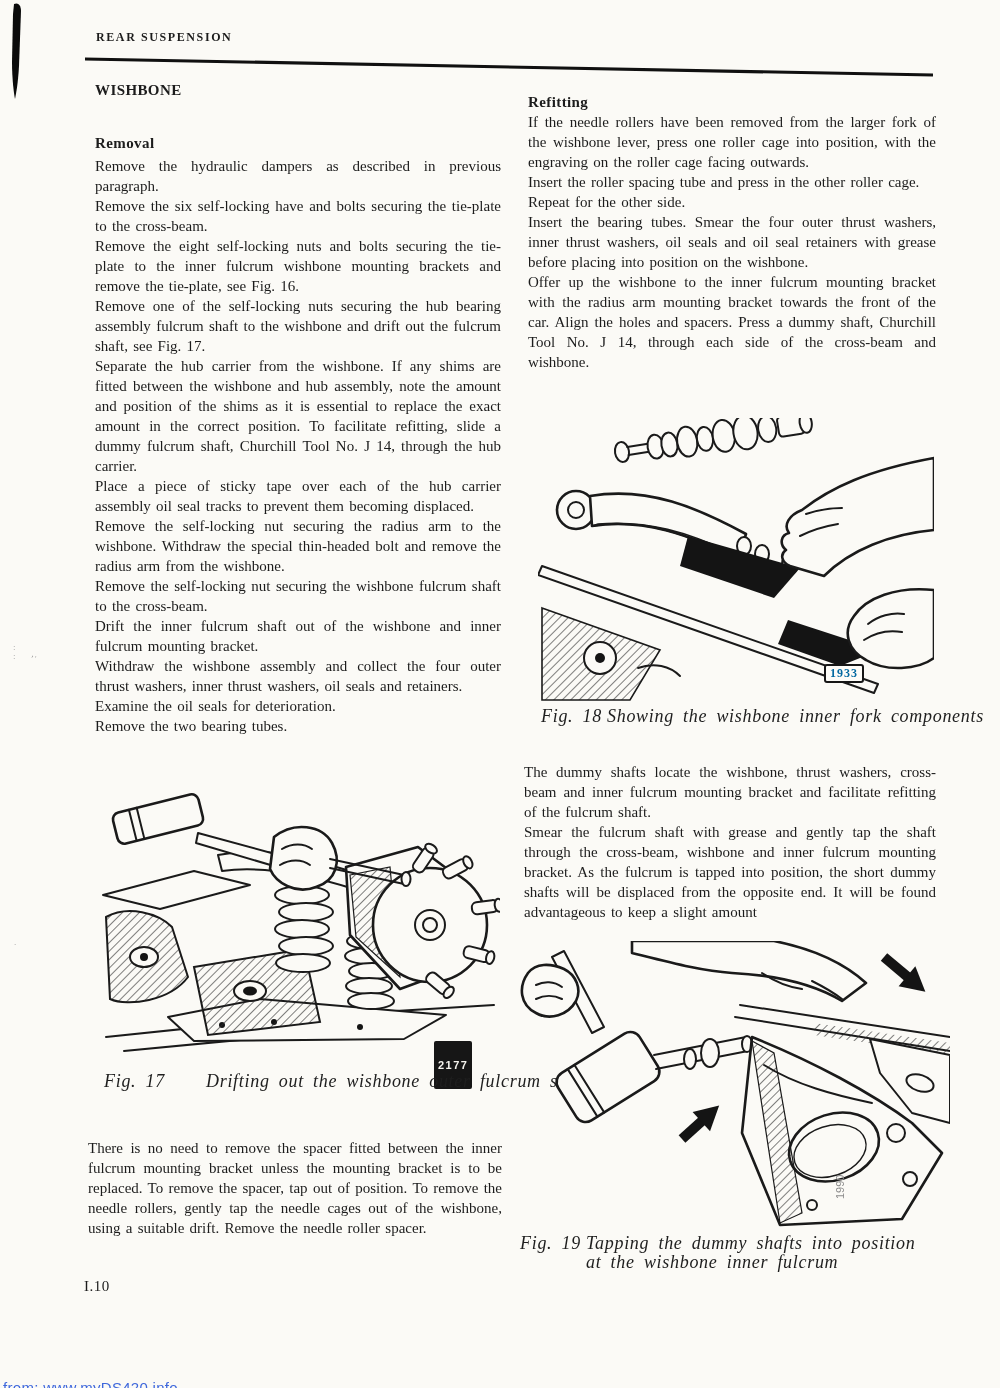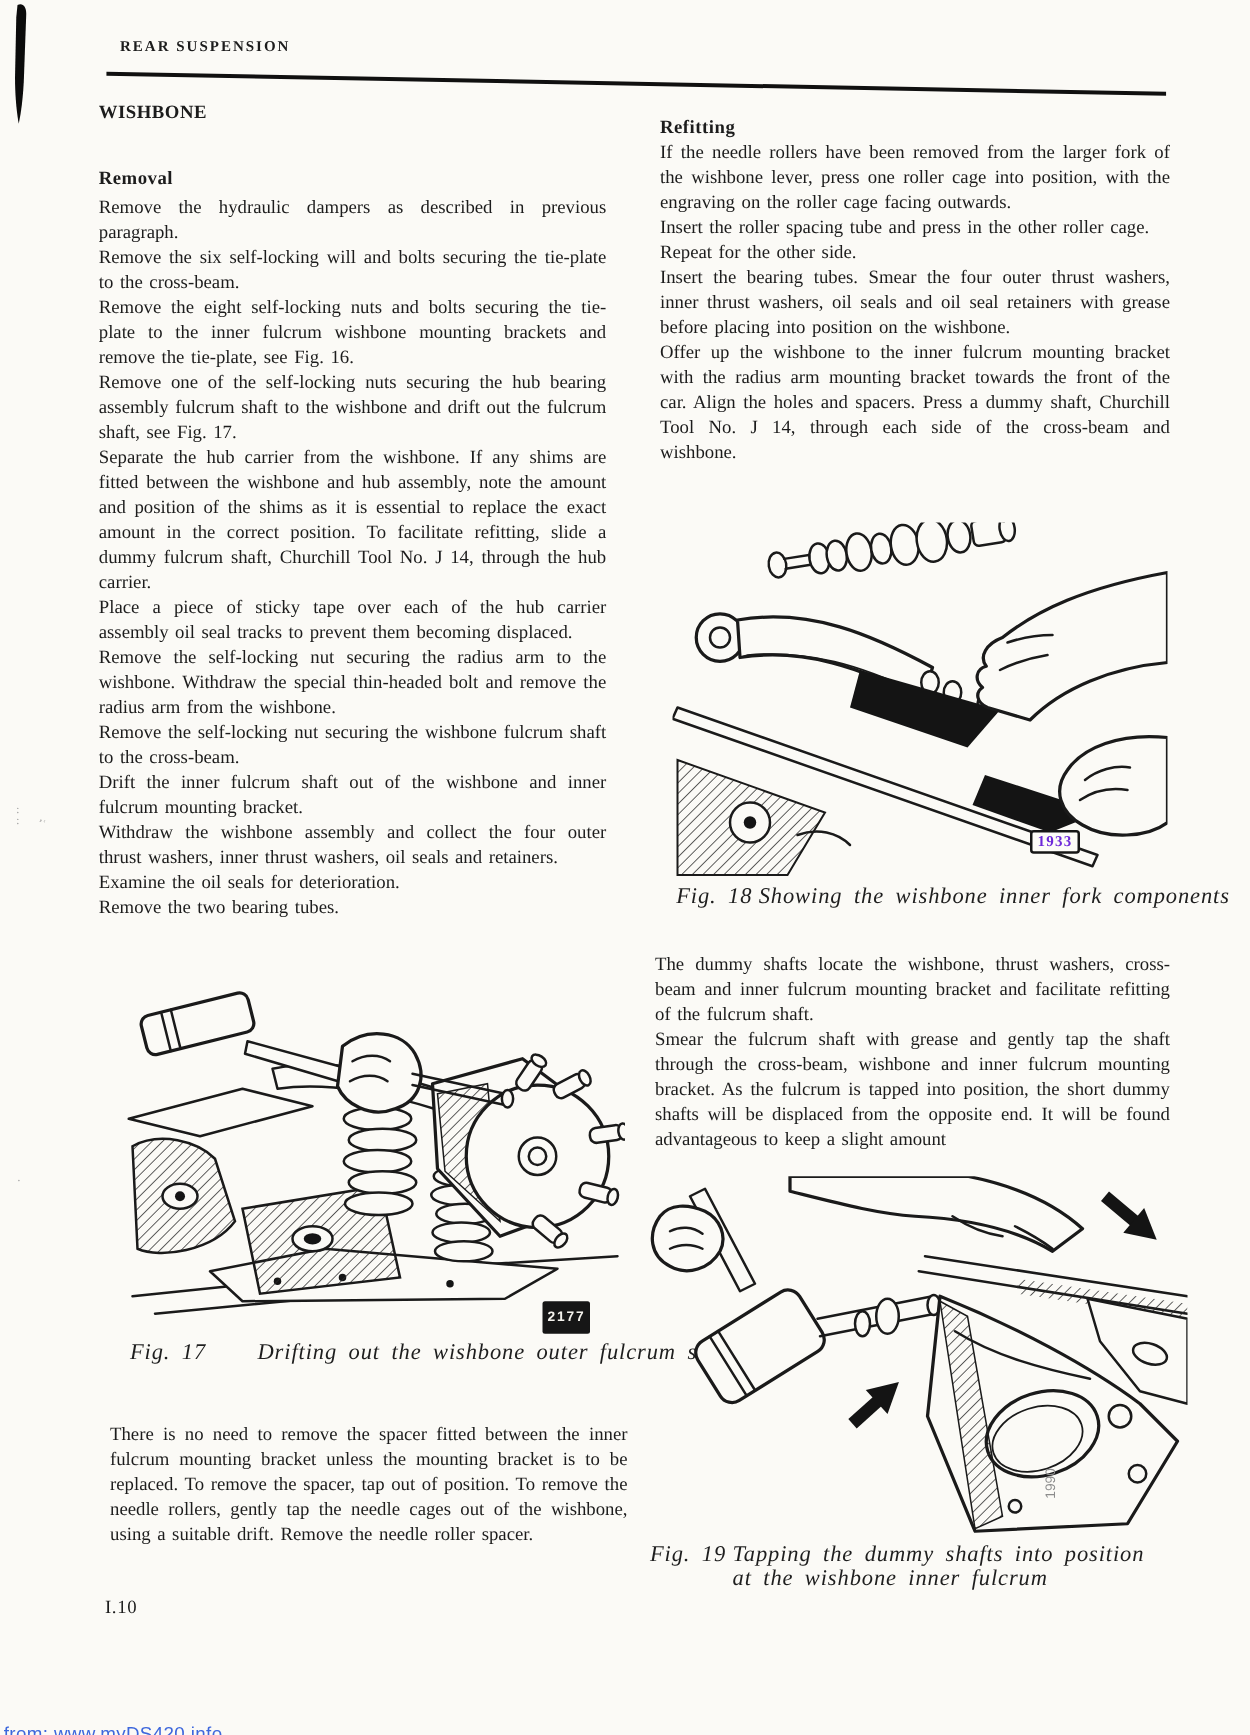--- a/index.html
+++ b/index.html
@@ -14,36 +14,36 @@
   #header-title{
     left:96px;top:30px;
     font-size:12px;font-weight:bold;letter-spacing:1.6px;
   }
   #header-rule{left:85px;top:55px;width:848px;height:22px;}
   
   .sec-head{font-size:15px;font-weight:bold;letter-spacing:.4px;}
   
   .col{line-height:20px;font-size:15px;}
   .para{margin:0;text-align:justify;word-spacing:1.5px;}
-  #left-col{left:79px;top:80px;width:406px;}
+  #left-col{left:95px;top:80px;width:406px;}
   #left-col .sec-title{margin-bottom:9px;}
   #left-col .sub-head{margin-bottom:3px;margin-top:33px;}
   #right-col{left:528px;top:92px;width:408px;}
   
   .figure{background:transparent;}
   #fig17-block{left:98px;top:775px;width:402px;height:290px;}
   #fig18-block{left:538px;top:418px;width:396px;height:284px;}
   #fig19-block{left:512px;top:941px;width:438px;height:290px;}
   .fig-tag-dark{
     position:absolute;background:#161616;color:#f4f2ec;
     font:bold 11px/16px "Liberation Sans",sans-serif;
-    padding:5px 4px;letter-spacing:1.5px;border-radius:2px;
+    padding:16px 4px;letter-spacing:1.5px;border-radius:2px;
   }
   .fig-tag-light{
-    position:absolute;border:2px solid #161616;background:#fdfcf8;color:#6d28d9;
+    position:absolute;border:2px solid #161616;background:#fdfcf8;color:#0369a1;
     font:bold 12px/15px "Liberation Serif",serif;
     padding:0 4px;letter-spacing:1px;border-radius:3px;
   }
   
   .caption{
     display:flex;font-style:italic;font-size:18px;line-height:19px;
     letter-spacing:.7px;word-spacing:4px;color:#1e1e1e;
   }
   .cap-label{flex:0 0 66px;}
   .cap-text{flex:1;}
@@ -81,21 +81,21 @@
 
 <div id="header-title" class="abs">REAR SUSPENSION</div>
 <svg id="header-rule" class="abs" width="848" height="22" viewBox="0 0 848 22">
   <path d="M0,4 L848,20" stroke="#101010" stroke-width="3.2" fill="none"></path>
 </svg>
 
 <div id="left-col" class="abs col">
   <div class="sec-head sec-title">WISHBONE</div>
   <div class="sec-head sub-head">Removal</div>
   <p class="para">Remove the hydraulic dampers as described in previous paragraph.</p>
-  <p class="para">Remove the six self-locking will and bolts securing the tie-plate to the cross-beam.</p>
+  <p class="para">Remove the six self-locking have and bolts securing the tie-plate to the cross-beam.</p>
   <p class="para">Remove the eight self-locking nuts and bolts securing the tie-plate to the inner fulcrum wishbone mounting brackets and remove the tie-plate, see Fig. 16.</p>
   <p class="para">Remove one of the self-locking nuts securing the hub bearing assembly fulcrum shaft to the wishbone and drift out the fulcrum shaft, see Fig. 17.</p>
   <p class="para">Separate the hub carrier from the wishbone. If any shims are fitted between the wishbone and hub assembly, note the amount and position of the shims as it is essential to replace the exact amount in the correct position. To facilitate refitting, slide a dummy fulcrum shaft, Churchill Tool No. J 14, through the hub carrier.</p>
   <p class="para">Place a piece of sticky tape over each of the hub carrier assembly oil seal tracks to prevent them becoming displaced.</p>
   <p class="para">Remove the self-locking nut securing the radius arm to the wishbone. Withdraw the special thin-headed bolt and remove the radius arm from the wishbone.</p>
   <p class="para">Remove the self-locking nut securing the wishbone fulcrum shaft to the cross-beam.</p>
   <p class="para">Drift the inner fulcrum shaft out of the wishbone and inner fulcrum mounting bracket.</p>
   <p class="para">Withdraw the wishbone assembly and collect the four outer thrust washers, inner thrust washers, oil seals and retainers.</p>
   <p class="para">Examine the oil seals for deterioration.</p>
   <p class="para">Remove the two bearing tubes.</p>

